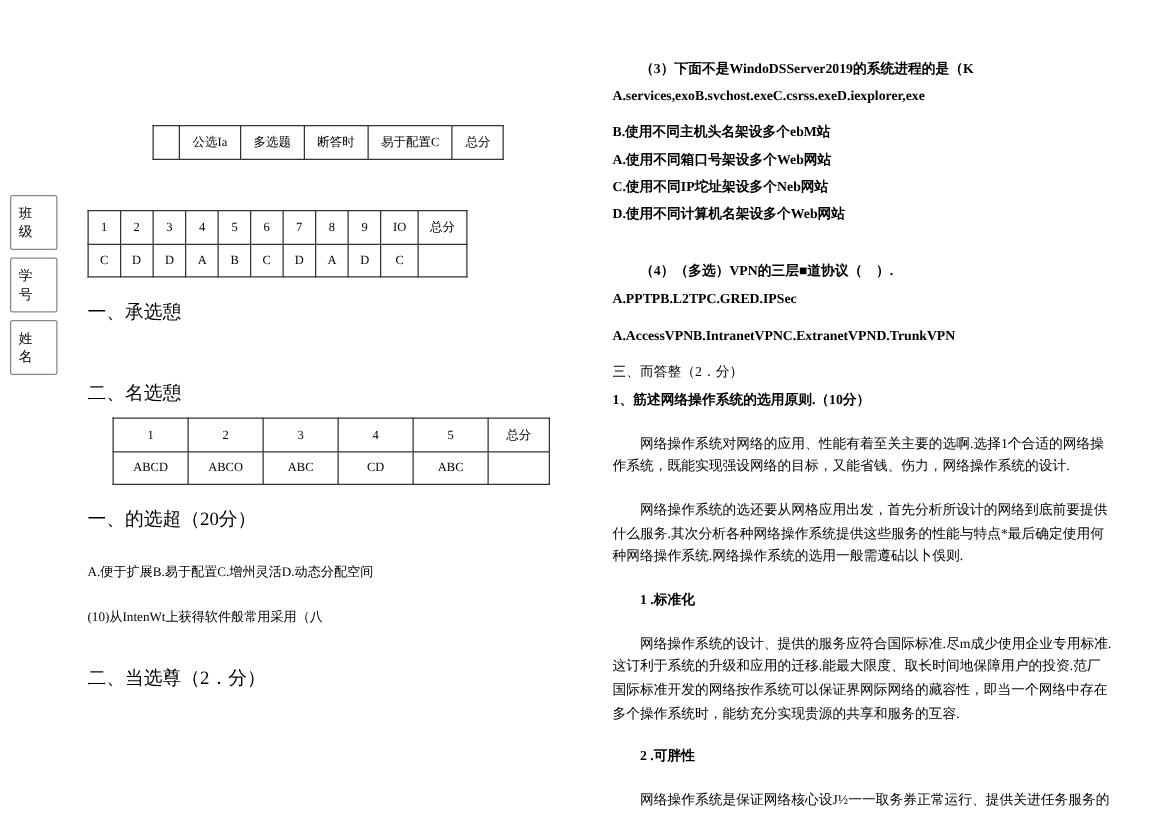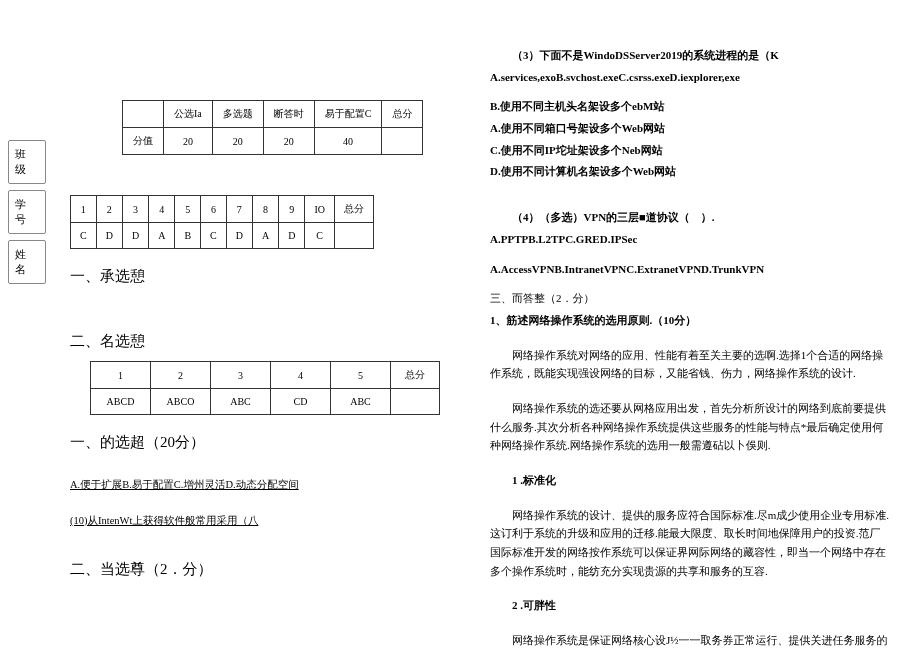--- a/index.html
+++ b/index.html
@@ -27,21 +27,21 @@
     .right-col {
       width: 460px;
       padding: 30px 30px 20px 30px;
       line-height: 1.7;
     }
     
     
     .side-labels {
       position: absolute;
       left: 8px;
-      top: 140px;
+      top: 156px;
     }
     .side-label {
       border: 1px solid #888;
       border-radius: 2px;
       padding: 6px 6px;
       margin-bottom: 6px;
       font-size: 11px;
       width: 38px;
       text-align: left;
       letter-spacing: 4px;
@@ -57,21 +57,21 @@
       padding: 6px 14px;
       text-align: center;
       font-size: 10px;
       height: 26px;
     }
     .narrow td, .narrow th { padding: 6px 10px; }
     .small td { padding: 6px 9px; }
     
     .left-inner { margin-left: 60px; }
     .heading { font-size: 15px; margin: 18px 0 8px; }
-    .line { margin: 4px 0; font-size: 10.5px; text-decoration: underline; }
+    .line { margin: 4px 0; font-size: 10.5px; }
     
     .indent { text-indent: 2em; margin-top: 16px; }
     .bold { font-weight: bold; }
     
     .right-col p { margin-bottom: 3px; font-size: 11px; }
   </style>
 </head>
 <body>
 
 <div class="page">
@@ -85,28 +85,20 @@
     <div class="left-inner">
       <table class="narrow" style="margin-left:52px;">
         <tbody>
             <tr>
           <td></td>
           <td>公选Ia</td>
           <td>多选题</td>
           <td>断答时</td>
           <td>易于配置C</td>
           <td>总分</td>
-        </tr>
-        <tr>
-          <td>分值</td>
-          <td>20</td>
-          <td>20</td>
-          <td>20</td>
-          <td>40</td>
-          <td></td>
         </tr>
       </tbody>
         </table>
 
       <table class="small" style="margin-top:40px;">
         <tbody>
             <tr>
           <td>1</td>
           <td>2</td>
           <td>3</td>

